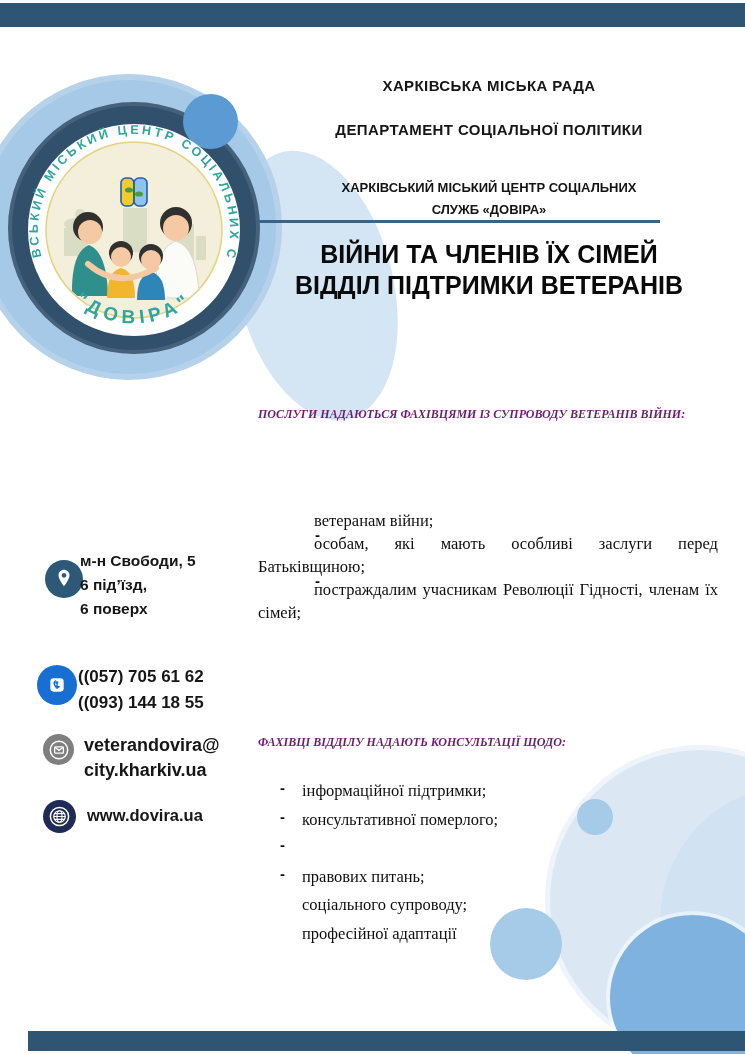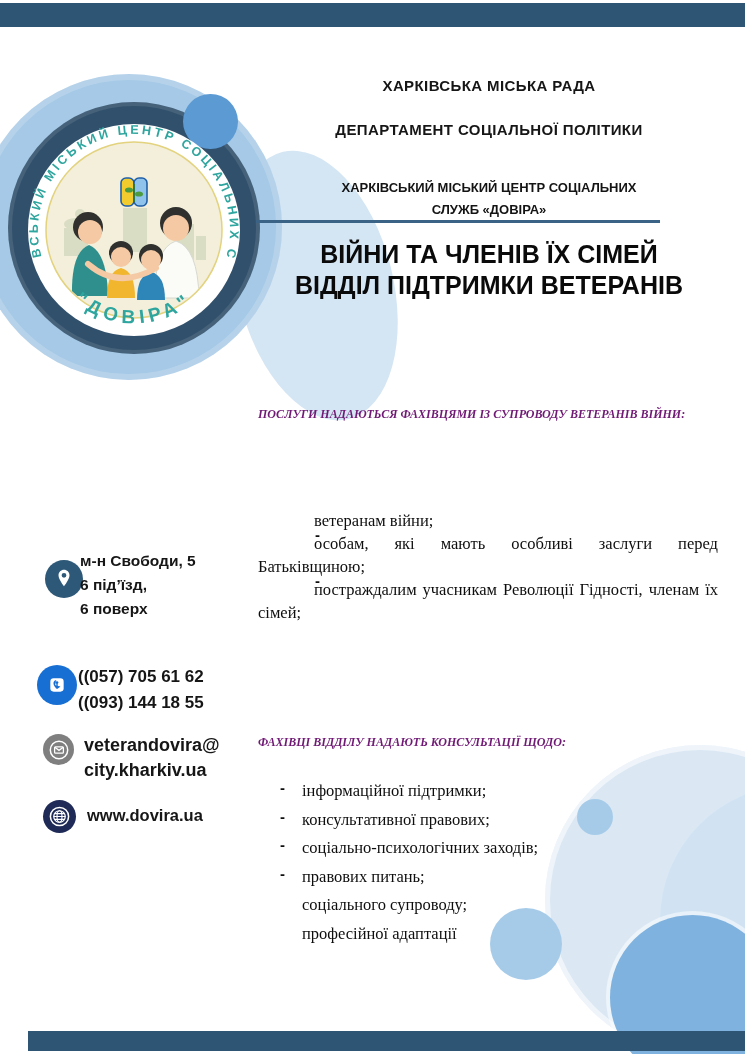--- a/index.html
+++ b/index.html
@@ -156,22 +156,22 @@
   <div class="abs sec-head sec1">ПОСЛУГИ НАДАЮТЬСЯ ФАХІВЦЯМИ ІЗ СУПРОВОДУ ВЕТЕРАНІВ ВІЙНИ:</div>
   <div class="abs list1">
     <p><span class="dash"></span><span>ветеранам війни;</span></p>
     <p><span class="dash">-</span><span>особам, які мають особливі заслуги перед Батьківщиною;</span></p>
     <p><span class="dash">-</span><span>постраждалим учасникам Революції Гідності, членам їх сімей;</span></p>
   </div>
 
   <div class="abs sec-head sec2">ФАХІВЦІ ВІДДІЛУ НАДАЮТЬ КОНСУЛЬТАЦІЇ ЩОДО:</div>
   <div class="abs list2">
     <div class="item"><span class="dash">-</span><span>інформаційної підтримки;</span></div>
-    <div class="item"><span class="dash">-</span><span>консультативної правових;</span></div>
-    <div class="item"><span class="dash">-</span><span>соціально-психологічних заходів;</span></div>
+    <div class="item"><span class="dash">-</span><span>консультативної померлого;</span></div>
+    <div class="item"><span class="dash">-</span></div>
     <div class="item"><span class="dash">-</span><span>правових питань;</span></div>
     <div class="item"><span class="dash"></span><span>соціального супроводу;</span></div>
     <div class="item"><span class="dash"></span><span>професійної адаптації</span></div>
   </div>
 
   <div class="abs icon-circle i-pin">
     <svg width="22" height="22" viewBox="0 0 24 24">
         <path fill="#fff" fill-rule="evenodd" d="M12 2C8.7 2 6 4.7 6 8c0 4.6 6 12 6 12s6-7.4 6-12c0-3.3-2.7-6-6-6zm0 8.6A2.6 2.6 0 1 1 12 5.4a2.6 2.6 0 0 1 0 5.2z"></path>
       </svg>
   </div>

